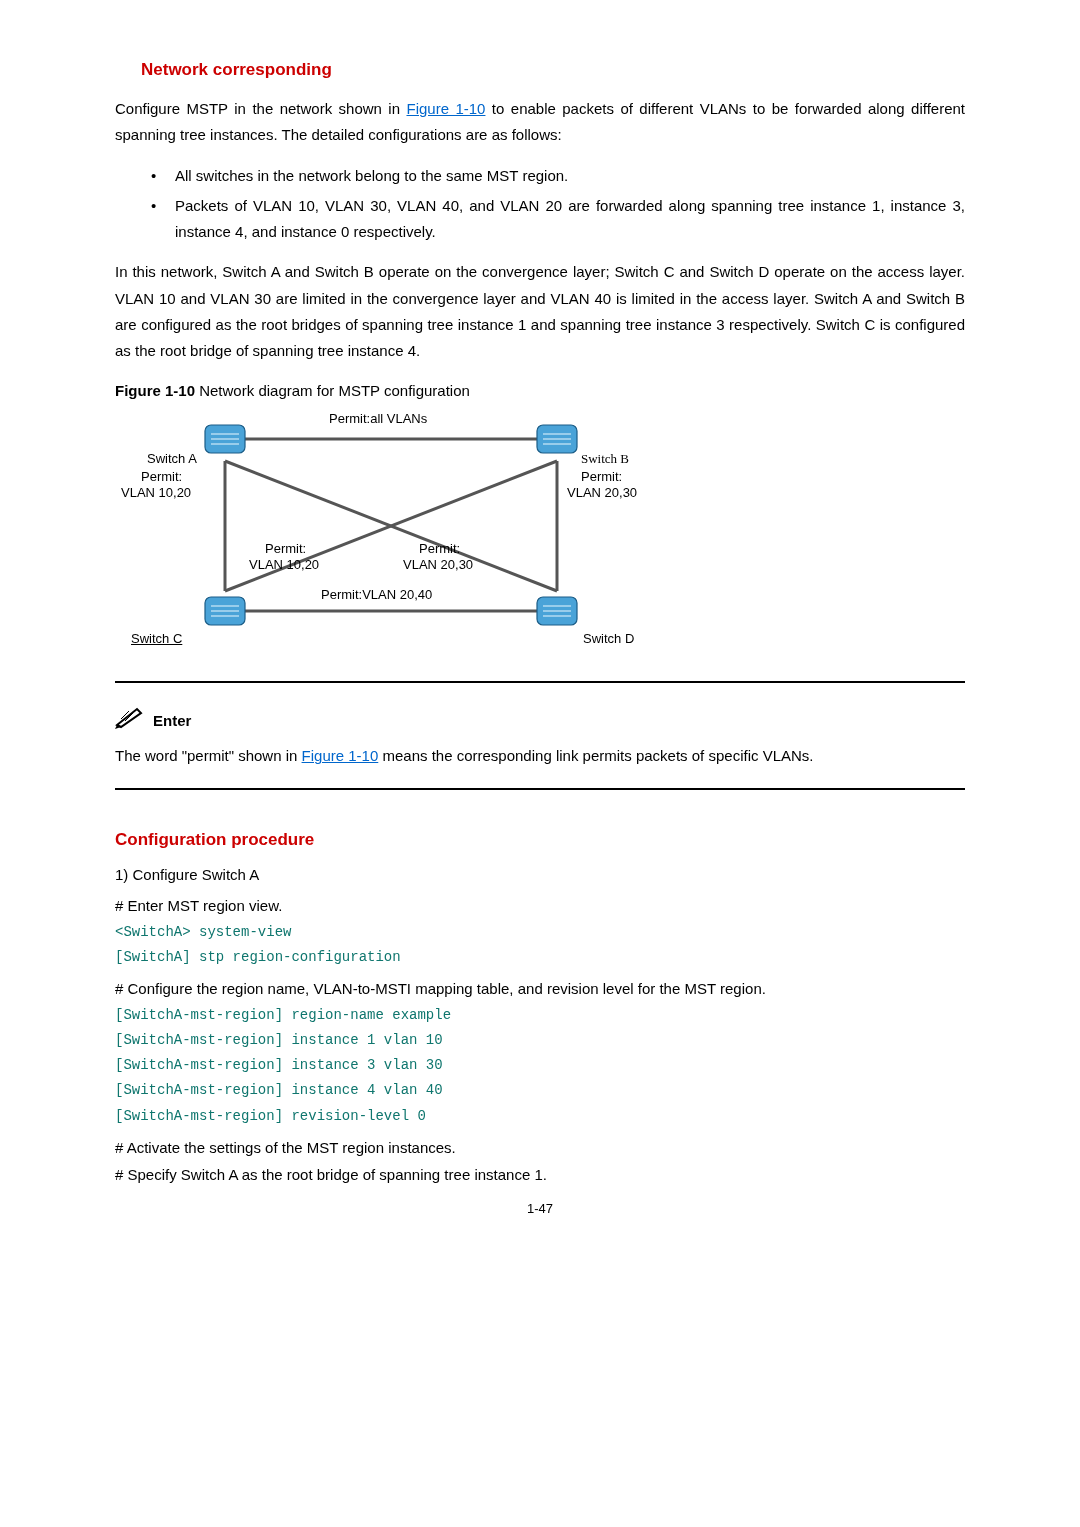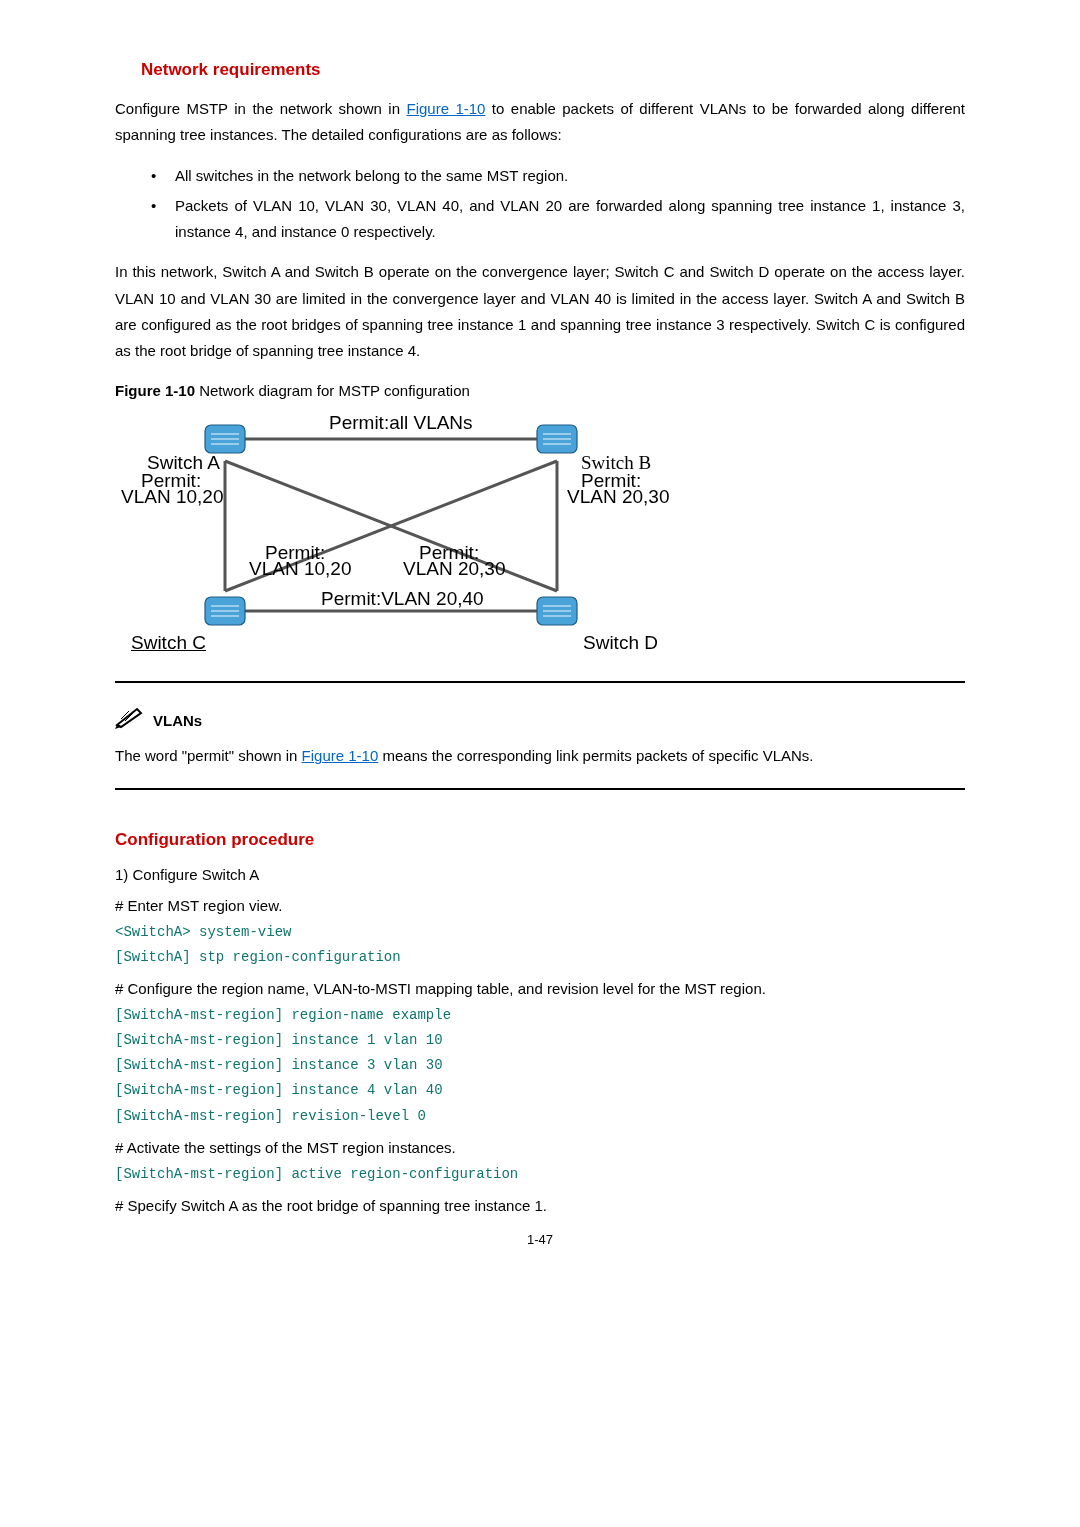--- a/index.html
+++ b/index.html
@@ -75,21 +75,21 @@
       margin-left: 6px;
       margin-bottom: 30px;
       font-size: 13px;
     }
     .diagram svg {
       position: absolute;
       inset: 0;
     }
     .dlabel {
       position: absolute;
-      font-size: 19px;
+      font-size: 13px;
       line-height: 1.25;
       color: #000;
       white-space: nowrap;
     }
     .hr-heavy {
       border: none;
       border-top: 2px solid #000;
       margin: 0;
     }
     .note-block {
@@ -131,21 +131,21 @@
     .indent-block {
       padding-left: 0;
     }
   </style>
 </head>
 <body>
 
 <div class="page">
 
 
-  <h2>Network requirements</h2>
+  <h2>Network corresponding</h2>
 
   <div class="content-block">
     <p class="body-text">
       <span>Configure MSTP in the network shown in </span><span class="link">Figure 1-10</span><span> to enable packets of different VLANs to be forwarded along different spanning tree instances. The detailed configurations are as follows:</span>
     </p>
 
     <ul class="bullets">
       <li>All switches in the network belong to the same MST region.</li>
       <li>Packets of VLAN 10, VLAN 30, VLAN 40, and VLAN 20 are forwarded along spanning tree instance 1, instance 3, instance 4, and instance 0 respectively.</li>
     </ul>
@@ -221,21 +221,21 @@
     <hr class="hr-heavy">
 
     <div class="note-block">
       <div class="note-head">
         <svg width="30" height="24" viewBox="0 0 30 24">
           <path d="M2 20 L22 4 L26 8 L6 22 Z" fill="none" stroke="#000" stroke-width="2"></path>
           <path d="M2 20 L0 24 L6 22 Z" fill="#000"></path>
           <path d="M6 14 L14 6" stroke="#000" stroke-width="1"></path>
           <path d="M10 16 L18 8" stroke="#000" stroke-width="1"></path>
         </svg>
-        <b>VLANs</b>
+        <b>Enter</b>
       </div>
       <p class="body-text" style="margin-bottom:18px;">
         <span>The word "permit" shown in </span><span class="link">Figure 1-10</span><span> means the corresponding link permits packets of specific VLANs.</span>
       </p>
     </div>
 
     <hr class="hr-heavy">
 
     <h2 class="sec2">Configuration procedure</h2>
 
@@ -247,21 +247,20 @@
 [SwitchA] stp region-configuration</div>
 
       <p class="step-desc"># Configure the region name, VLAN-to-MSTI mapping table, and revision level for the MST region.</p>
       <div class="code">[SwitchA-mst-region] region-name example
 [SwitchA-mst-region] instance 1 vlan 10
 [SwitchA-mst-region] instance 3 vlan 30
 [SwitchA-mst-region] instance 4 vlan 40
 [SwitchA-mst-region] revision-level 0</div>
 
       <p class="step-desc"># Activate the settings of the MST region instances.</p>
-      <div class="code">[SwitchA-mst-region] active region-configuration</div>
 
       <p class="step-desc" style="margin-bottom:0;"># Specify Switch A as the root bridge of spanning tree instance 1.</p>
     </div>
   </div>
 
   <div class="page-num">1-47</div>
 
 </div>
 
 </body></html>

